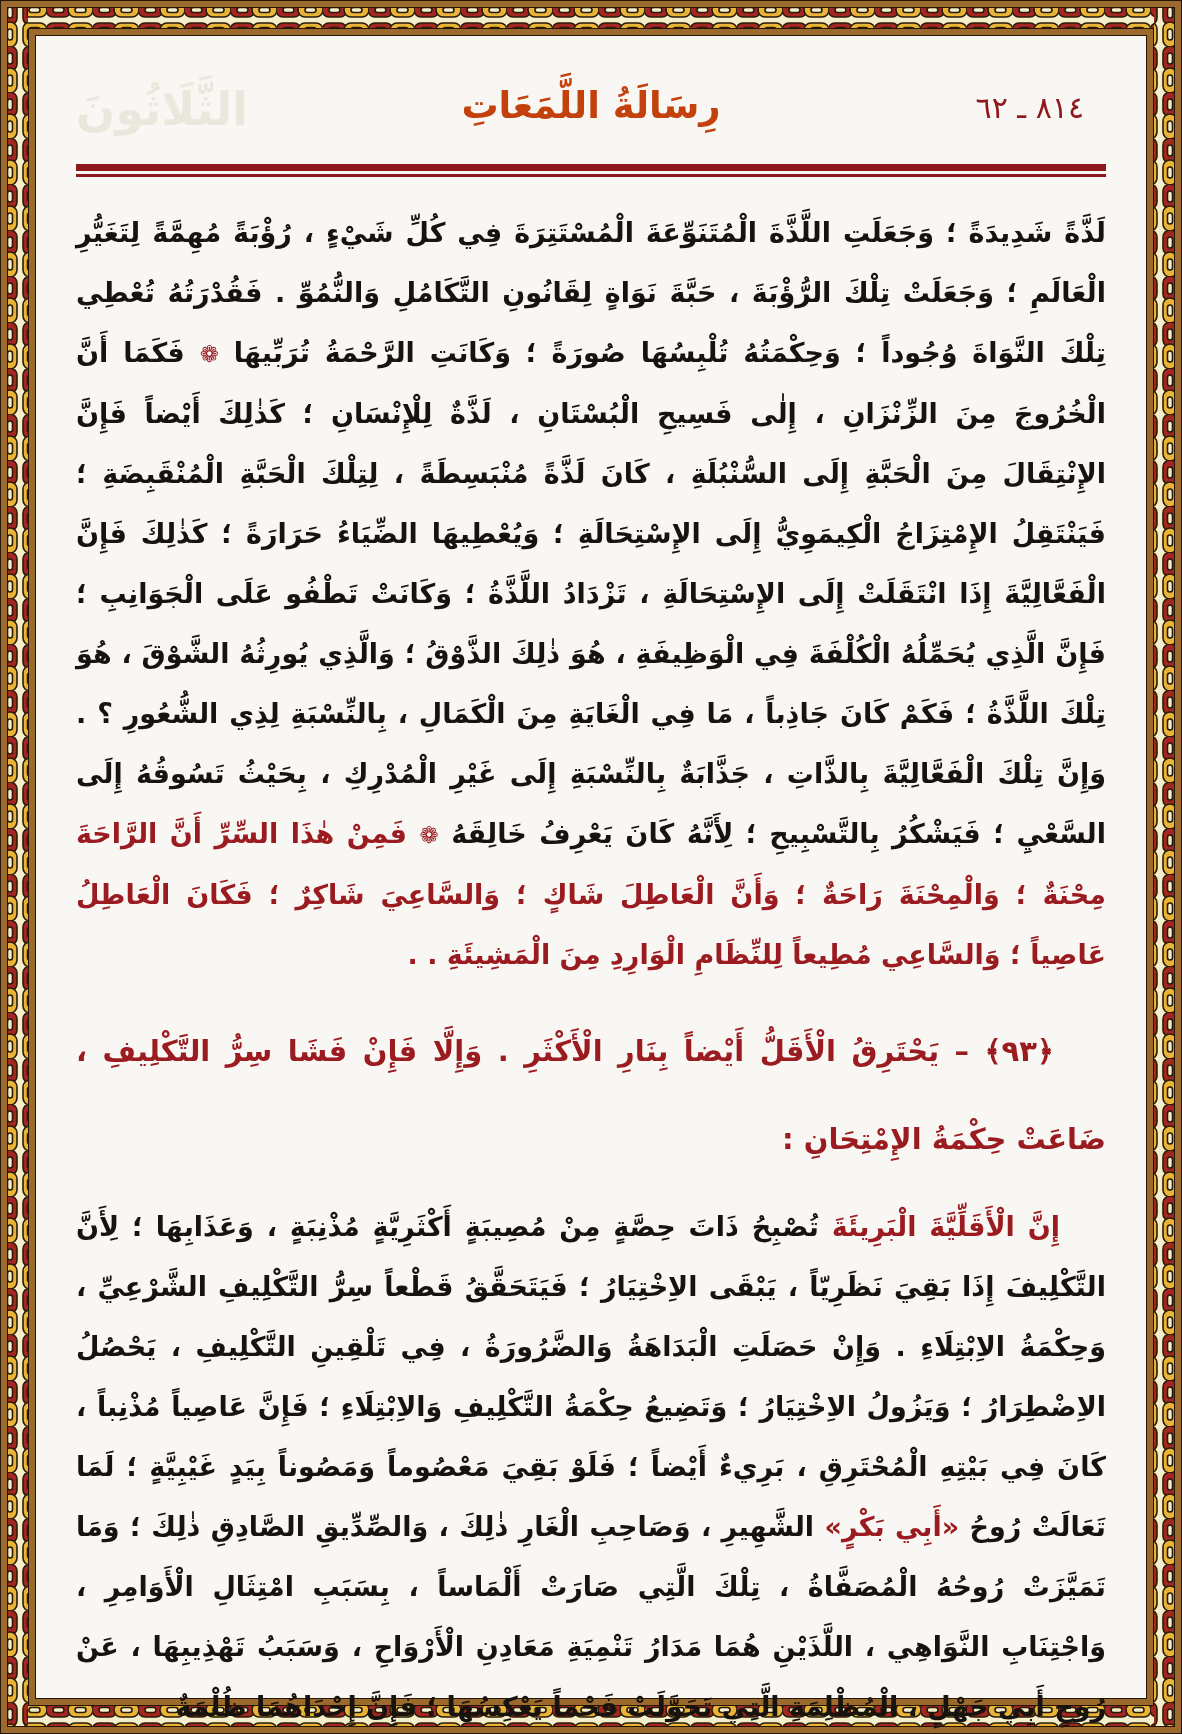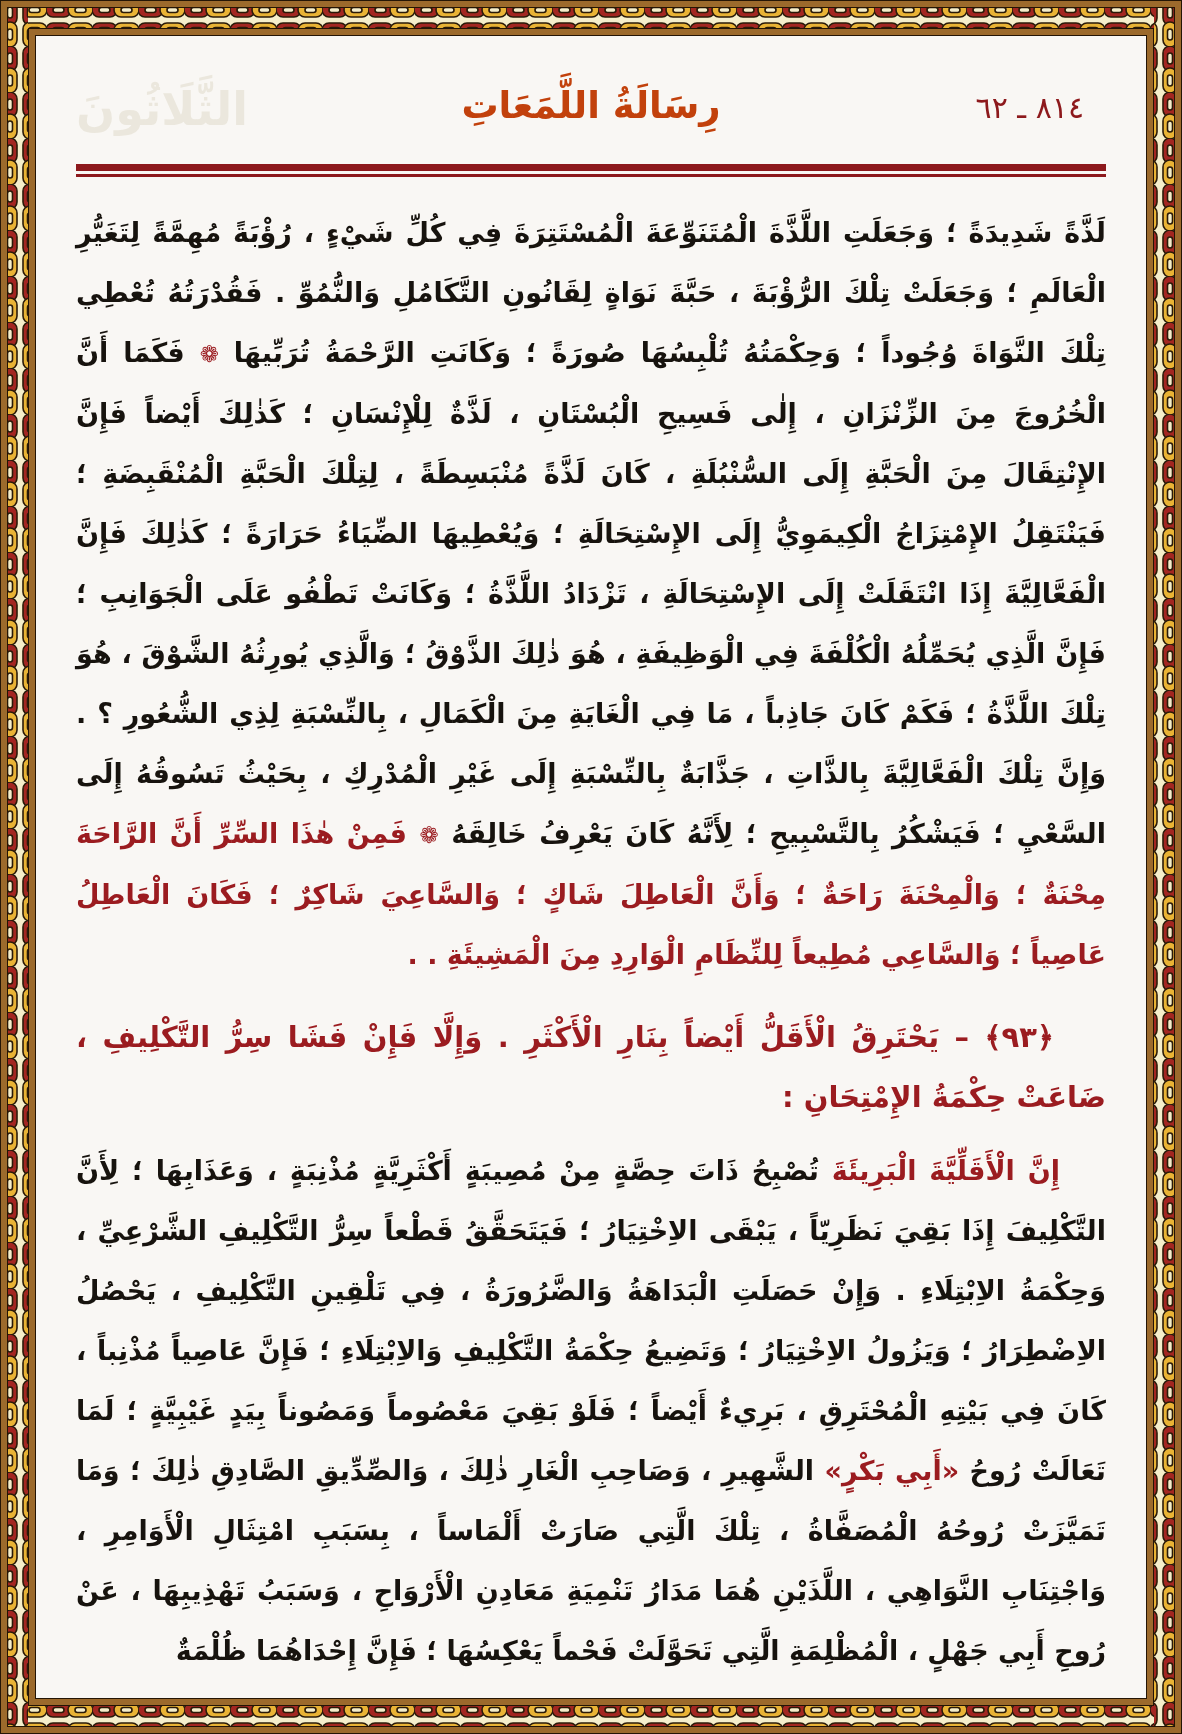--- a/index.html
+++ b/index.html
@@ -36,21 +36,21 @@
     margin-top:26px;
     font-size:27px;line-height:60px;font-weight:bold;
     color:#17130e;text-align:justify;
   }
   main p{margin:0;}
   p.body-par{margin-bottom:6px;}
   .red{color:#9b1c20;}
   .rosette{color:#9b1c20;font-size:23px;}
   .section-heading{
     text-indent:52px;
-    font-size:29px;line-height:60px;
+    font-size:29px;line-height:88px;
     margin-top:22px !important;margin-bottom:14px !important;
     color:#9b1c20;
   }
   .indent{text-indent:46px;}
 </style>
 </head>
 <body>
 
 <svg class="frame-svg" width="1182" height="1734" viewBox="0 0 1182 1734" aria-hidden="true">
   <defs>

